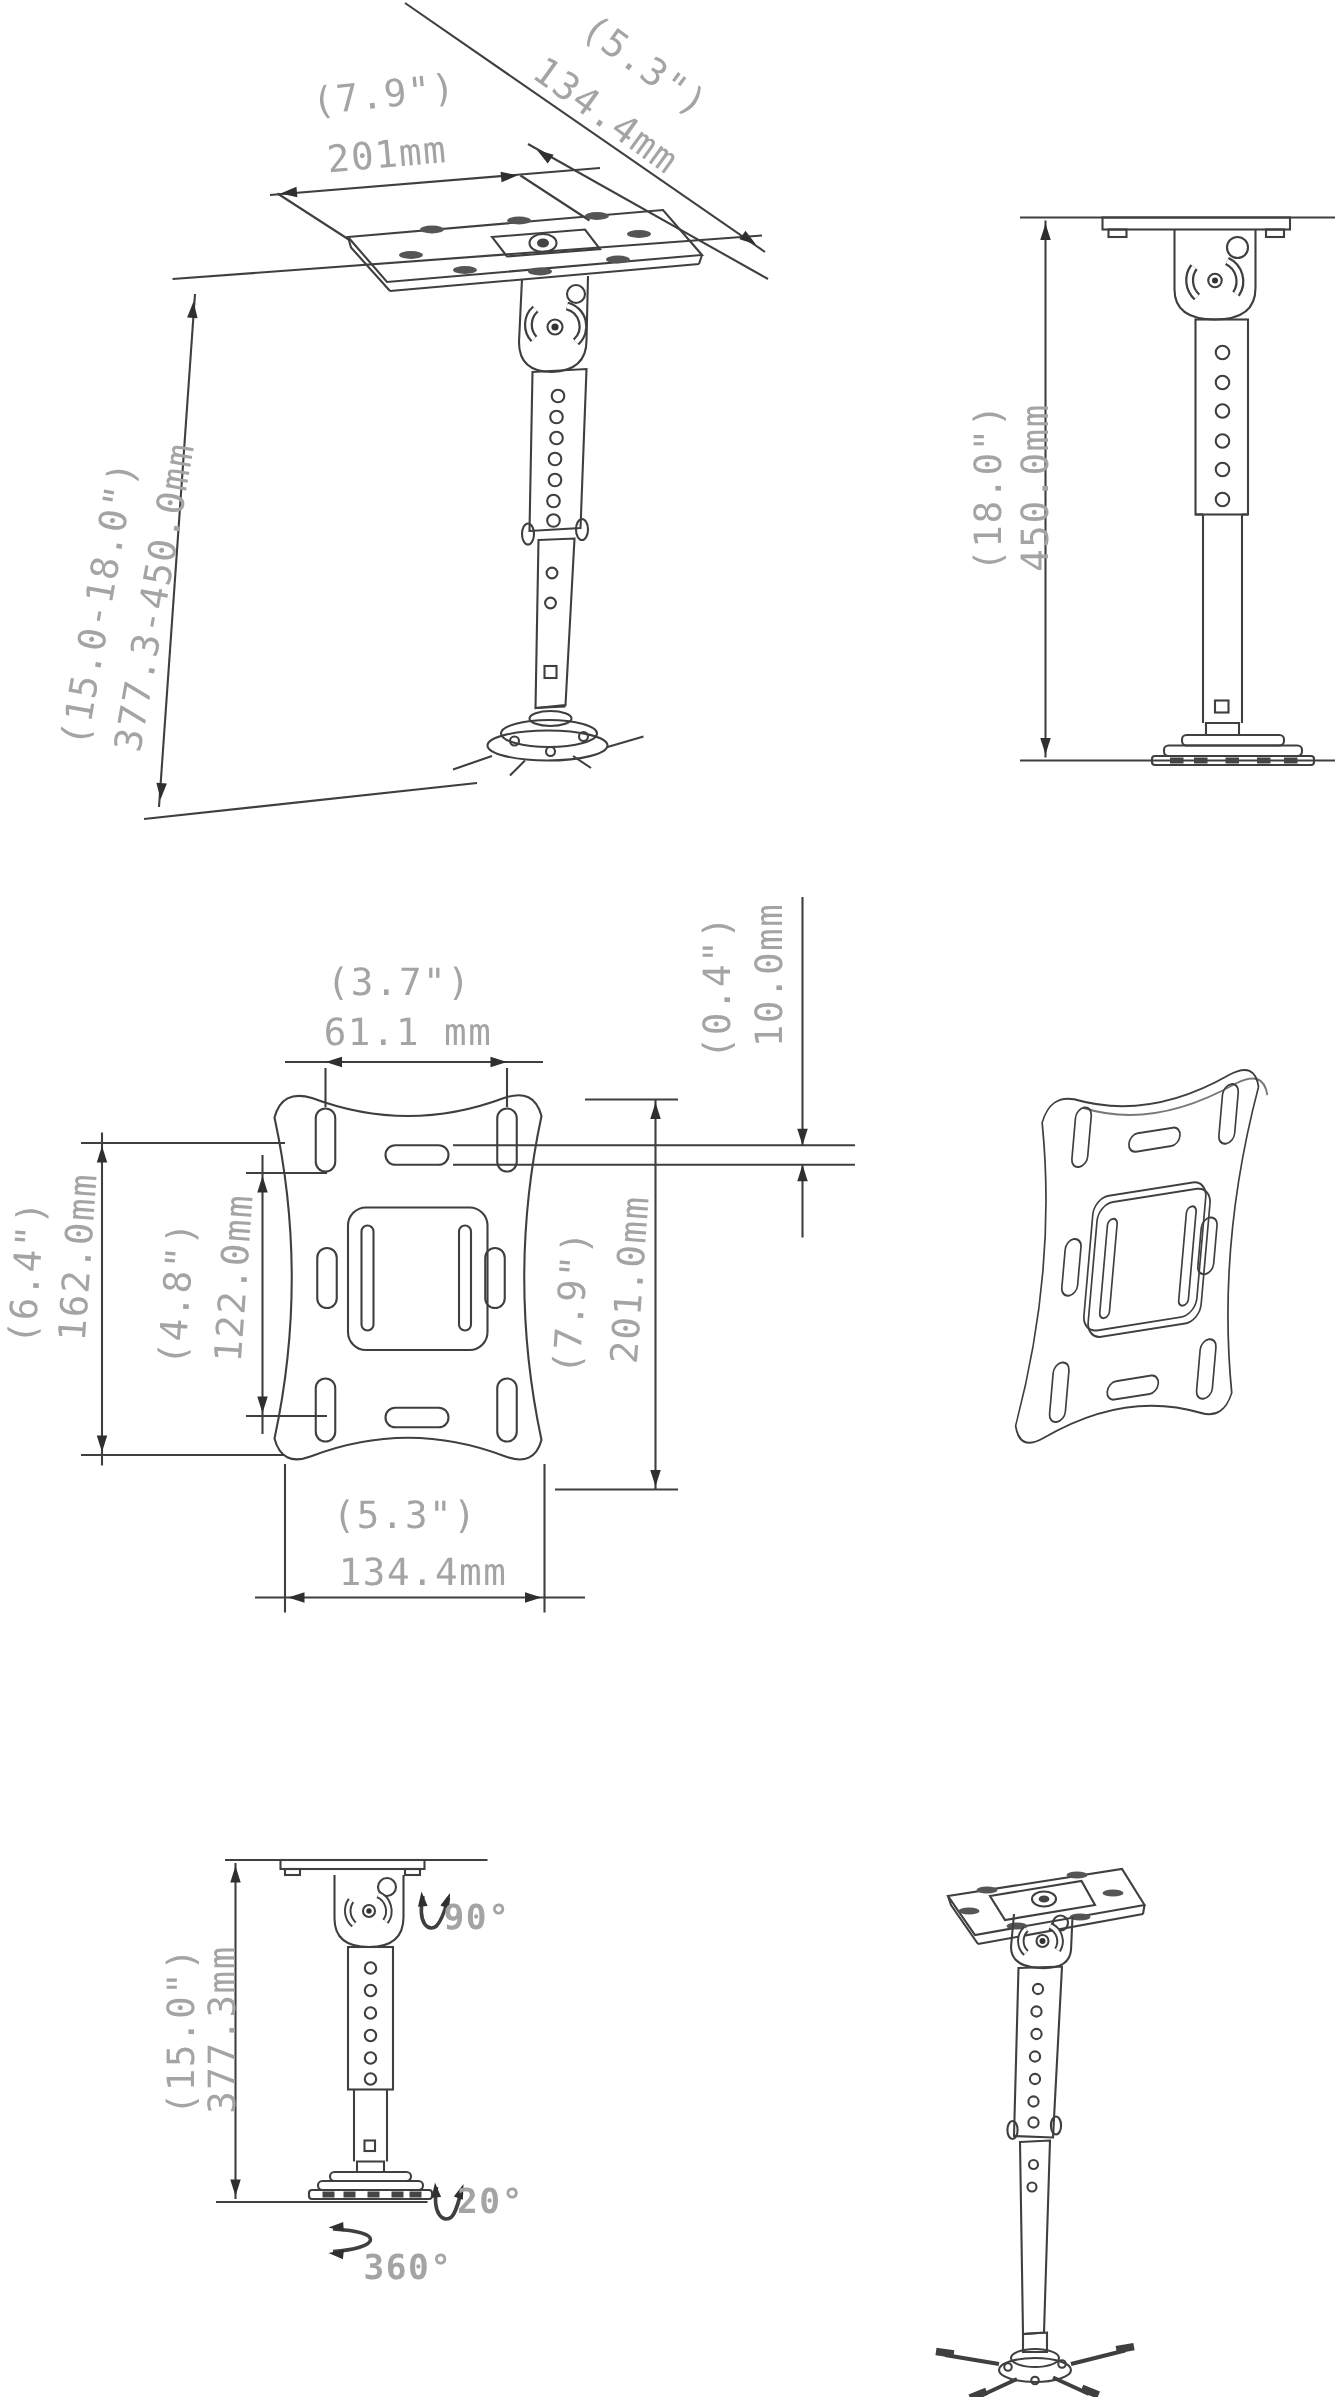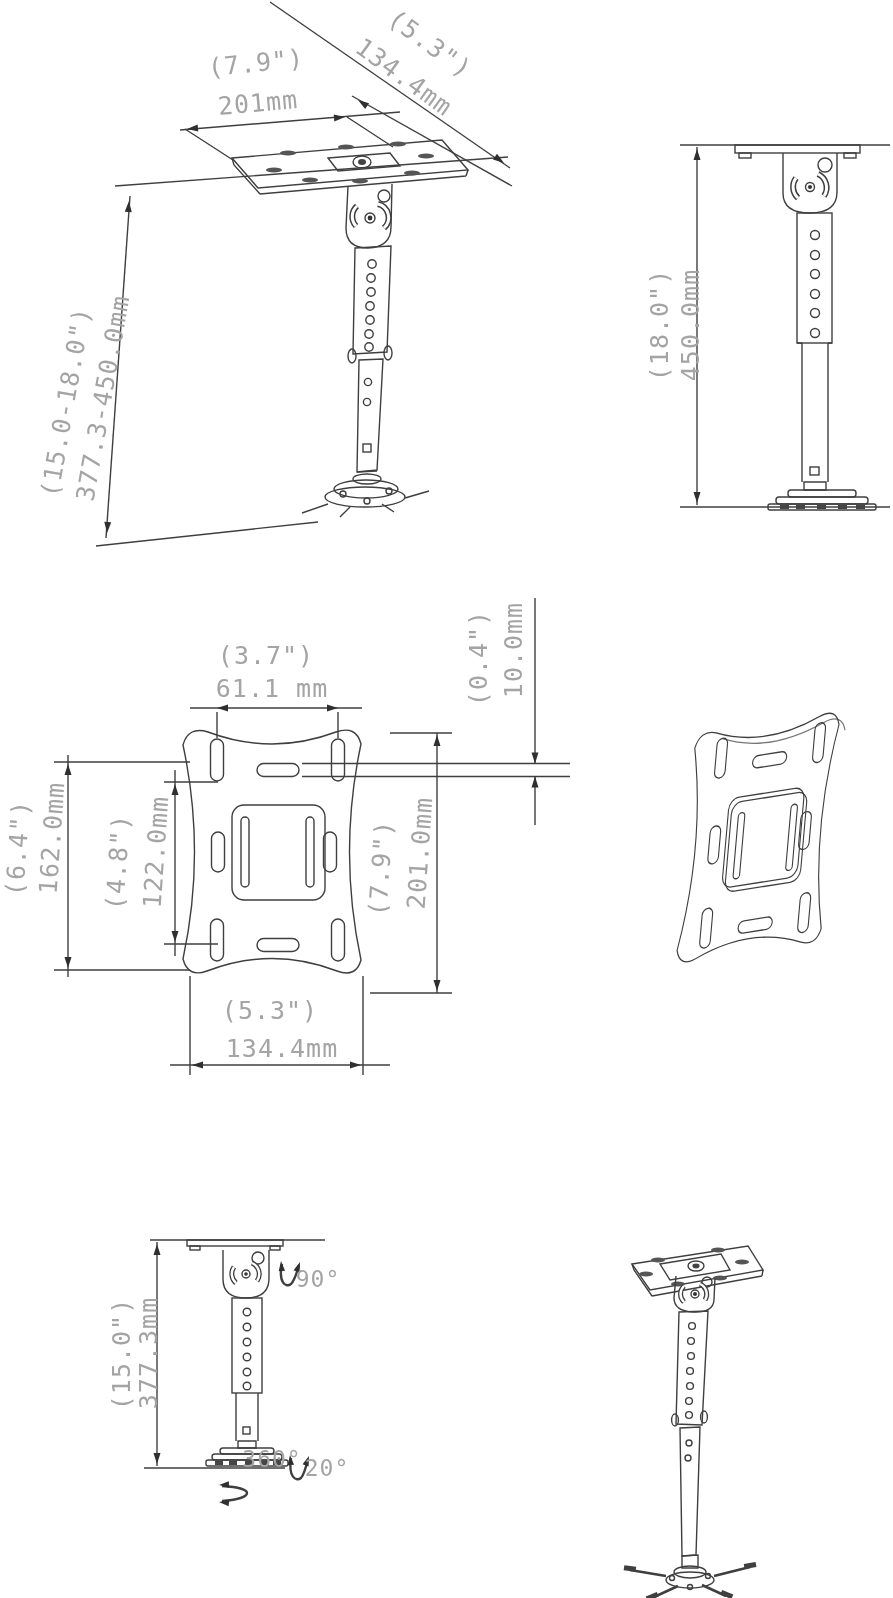--- a/index.html
+++ b/index.html
@@ -2,21 +2,21 @@
 <html><head>
 <meta charset="utf-8">
 <style>
   html,body{margin:0;padding:0;background:#ffffff;}
   .canvas{position:relative;width:893px;height:1598px;background:#fff;overflow:hidden;
           font-family:"DejaVu Sans Mono", monospace;}
   .view{position:absolute;}
   svg{display:block;}
   .dim{position:absolute;white-space:nowrap;color:#a4a4a4;font-size:25px;letter-spacing:1px;
        transform-origin:center center;font-weight:400;}
-  .ang{font-size:23px;}
+  .ang{font-size:23px;font-weight:bold;}
   
   .lbA1i{left:256px;top:63px;transform:translate(-50%,-50%) rotate(-6deg);}
   .lbA1m{left:258px;top:103px;transform:translate(-50%,-50%) rotate(-5deg);}
   .lbA2i{left:430px;top:44px;transform:translate(-50%,-50%) rotate(36deg);}
   .lbA2m{left:404px;top:77px;transform:translate(-50%,-50%) rotate(36deg);}
   .lbA3i{left:66px;top:402px;transform:translate(-50%,-50%) rotate(-80deg);}
   .lbA3m{left:103px;top:398px;transform:translate(-50%,-50%) rotate(-80deg);}
   .lbBi{left:659px;top:325px;transform:translate(-50%,-50%) rotate(-90deg);}
   .lbBm{left:690px;top:325px;transform:translate(-50%,-50%) rotate(-90deg);}
   .lbC1i{left:266px;top:655px;transform:translate(-50%,-50%);}
@@ -28,21 +28,21 @@
   .lbC4i{left:118px;top:862px;transform:translate(-50%,-50%) rotate(-86deg);}
   .lbC4m{left:156px;top:852px;transform:translate(-50%,-50%) rotate(-86deg);}
   .lbC5i{left:381px;top:868px;transform:translate(-50%,-50%) rotate(-86deg);}
   .lbC5m{left:420px;top:853px;transform:translate(-50%,-50%) rotate(-86deg);}
   .lbC6i{left:270px;top:1010px;transform:translate(-50%,-50%);}
   .lbC6m{left:282px;top:1048px;transform:translate(-50%,-50%);}
   .lbE1i{left:121px;top:1354px;transform:translate(-50%,-50%) rotate(-90deg);}
   .lbE1m{left:148px;top:1353px;transform:translate(-50%,-50%) rotate(-90deg);}
   .lbE2{left:318px;top:1279px;transform:translate(-50%,-50%);}
   .lbE3{left:327px;top:1468px;transform:translate(-50%,-50%);}
-  .lbE4{left:272px;top:1459px;transform:translate(-50%,-50%);}
+  .lbE4{left:272px;top:1512px;transform:translate(-50%,-50%);}
 </style>
 </head>
 <body>
 
 <div class="canvas">
 
   <div class="view" style="left:60px;top:0px;">
     <svg width="460" height="560" viewBox="0 0 460 560" fill="none" stroke="#3f3f3f" stroke-width="1.4">
 
       <path d="M55,186 L448,157"></path>

